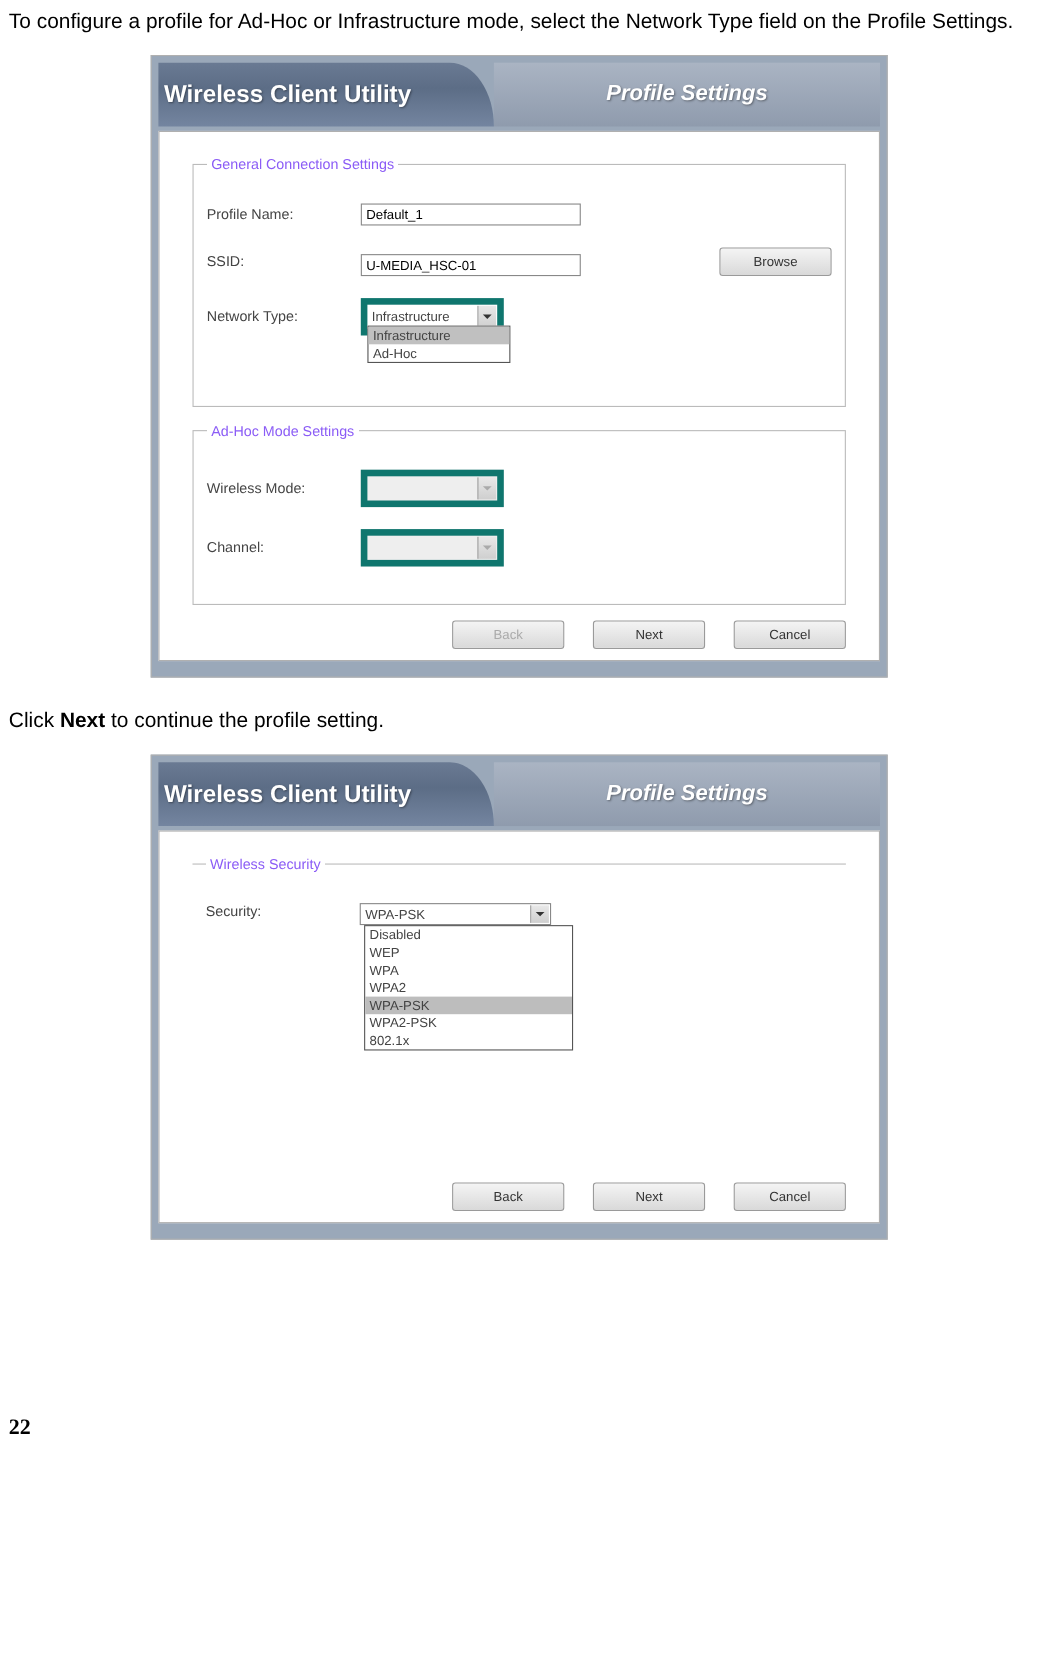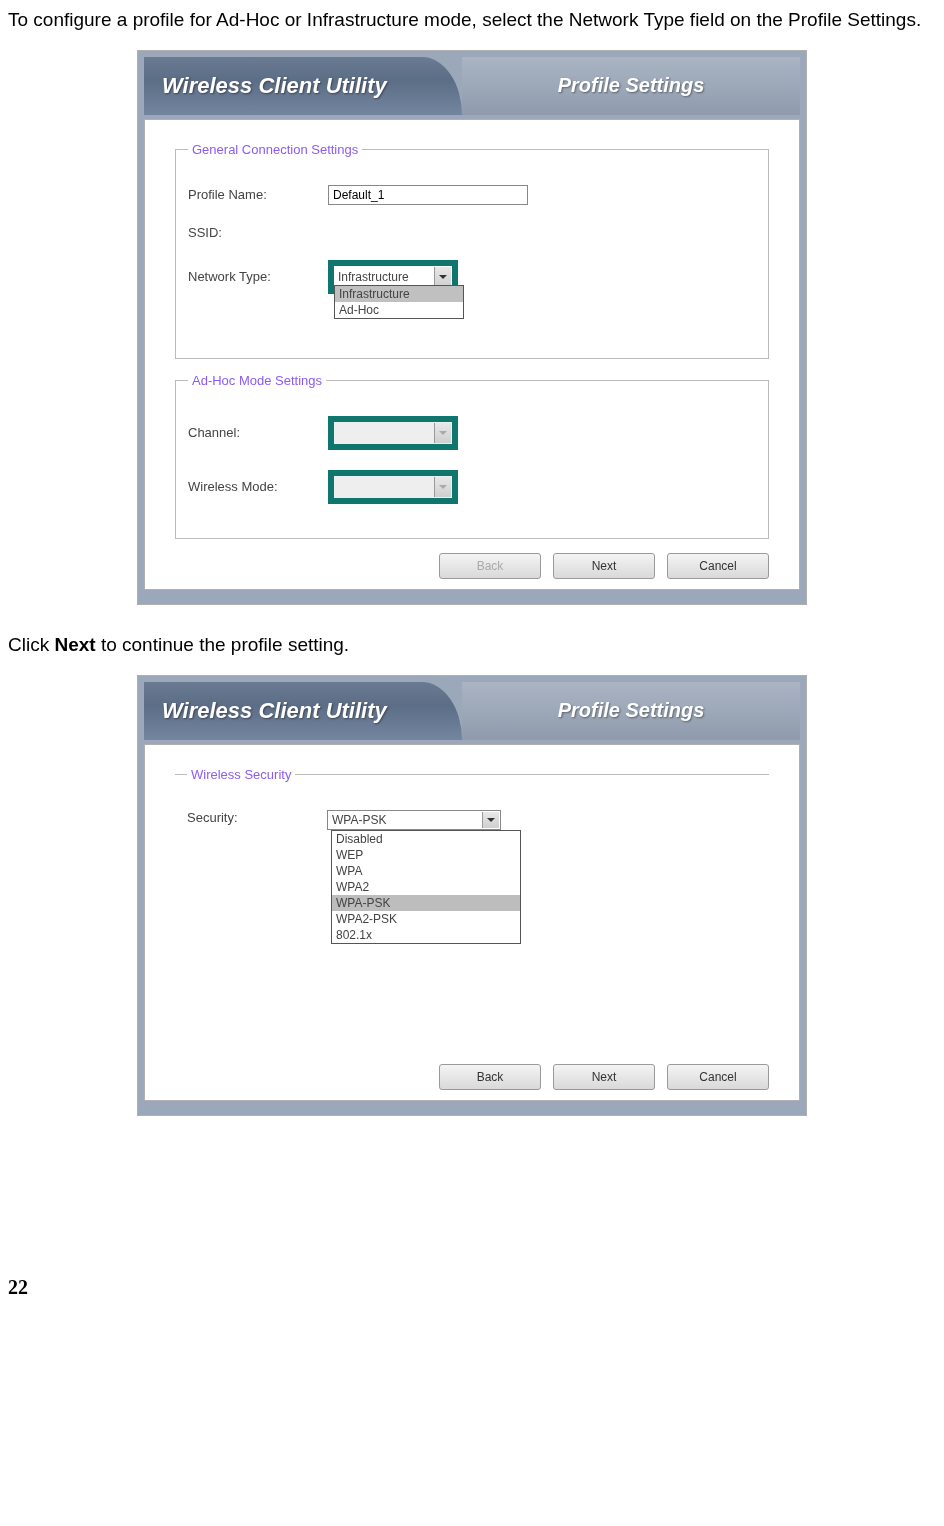--- a/index.html
+++ b/index.html
@@ -27,25 +27,24 @@
   .panel-header {
     height: 58px;
     display: flex;
     align-items: stretch;
   }
   .tab-left {
     flex: 0 0 300px;
     background: linear-gradient(to bottom, #6a7a93 0%, #5c6d86 40%, #7485a0 100%);
     color: #fff;
     font-weight: bold;
-    font-style: italic;
     font-size: 22px;
     display:flex;
     align-items:center;
-    padding-left: 18px;
+    padding-left: 5px;
     border-top-right-radius: 40px 58px;
     text-shadow: 1px 1px 2px rgba(0,0,0,.4);
     position:relative;
   }
   .tab-right {
     flex: 1;
     background: linear-gradient(to bottom, #aab4c3 0%, #8f9bad 100%);
     color: #fff;
     font-weight: bold;
     font-style: italic;
@@ -149,21 +148,21 @@
     width: 100px; height:24px;
     background: linear-gradient(#f4f4f4,#d9d9d9);
     border:1px solid #9a9a9a;
     border-radius:3px;
     font-size:12px;
     color:#333;
     display:inline-flex;align-items:center;justify-content:center;
     cursor:pointer;
   }
   .btn.disabled { color:#aaa; cursor:default; }
-  .btn-row { display:flex; justify-content:flex-end; gap:12px; margin-top:8px; }
+  .btn-row { display:flex; justify-content:flex-end; gap:26px; margin-top:8px; }
 
   .sec-body-spacer { height: 200px; }
 
   .page-number {
     text-align:left;
     font-weight:bold;
     font-size:20px;
     margin-top: 160px;
     padding-right: 4px;
     font-family: Liberation Serif, serif;
@@ -186,20 +185,25 @@
 
       <div class="form-row">
         <label>Profile Name:</label>
         <div class="field">
           <input class="textbox" type="text" value="Default_1" style="">
         </div>
       </div>
 
       <div class="form-row">
         <label>SSID:</label>
+        <div class="field">
+          <input class="textbox" type="text" value="U-MEDIA_HSC-01" style="">
+          <span style="flex:1"></span>
+          <div class="btn">Browse</div>
+        </div>
       </div>
 
       <div class="form-row">
         <label>Network Type:</label>
         <div class="field" style="position:relative;">
           <div class="combo">
             <span>Infrastructure</span>
             <div class="arrow"></div>
             <div class="dropdown-list">
               <div class="sel">Infrastructure</div>
@@ -207,30 +211,30 @@
             </div>
           </div>
         </div>
       </div>
       <div style="height:30px"></div>
     </fieldset>
 
     <fieldset>
       <legend>Ad-Hoc Mode Settings</legend>
       <div class="form-row">
-        <label>Channel:</label>
+        <label>Wireless Mode:</label>
         <div class="field">
           <div class="combo disabled">
             <span></span>
               <div class="arrow"></div>
           </div>
         </div>
       </div>
       <div class="form-row">
-        <label>Wireless Mode:</label>
+        <label>Channel:</label>
         <div class="field">
           <div class="combo disabled">
             <span></span>
               <div class="arrow"></div>
           </div>
         </div>
       </div>
     </fieldset>
 
     <div class="btn-row">

